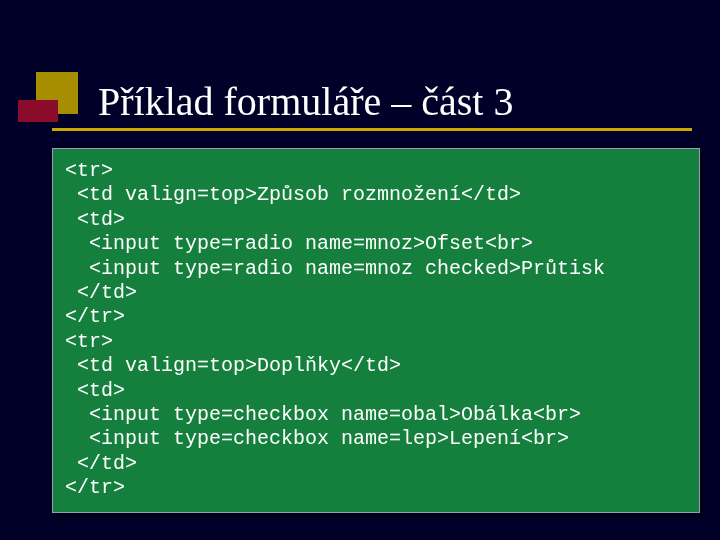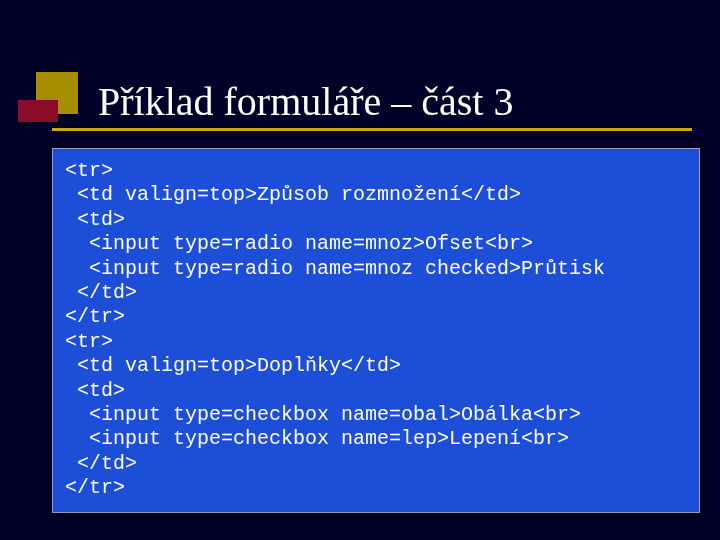--- a/index.html
+++ b/index.html
@@ -47,21 +47,21 @@
     top: 128px;
     width: 640px;
     height: 3px;
     background: #c9a800;
   }
   .code-box {
     position: absolute;
     left: 52px;
     top: 148px;
     width: 622px;
-    background: #1d4ed8;
+    background: #15803d;
     border: 1px solid #9a9ac0;
     box-shadow: 3px 3px 4px rgba(0,0,0,0.6);
     padding: 10px 12px 12px 12px;
   }
   .code-box pre {
     margin: 0;
     font-family: "Courier New", Courier, monospace;
     font-size: 20px;
     line-height: 1.22;
     color: #ffffff;

